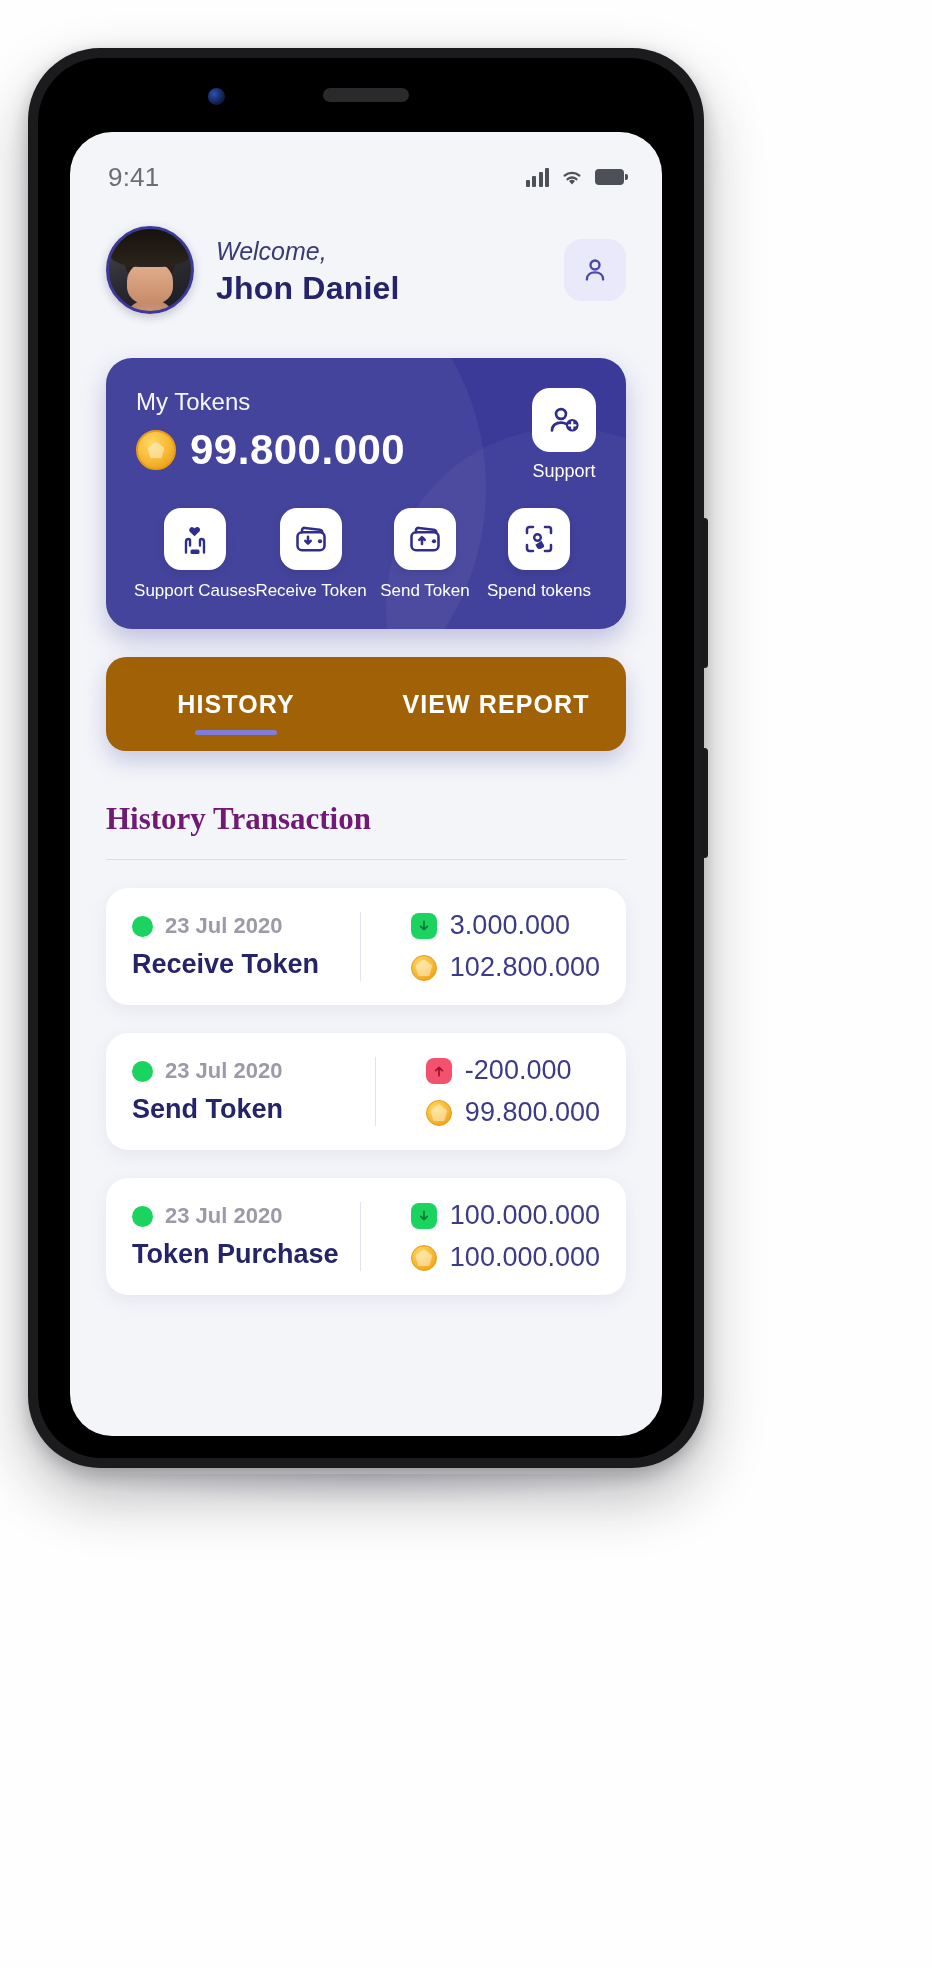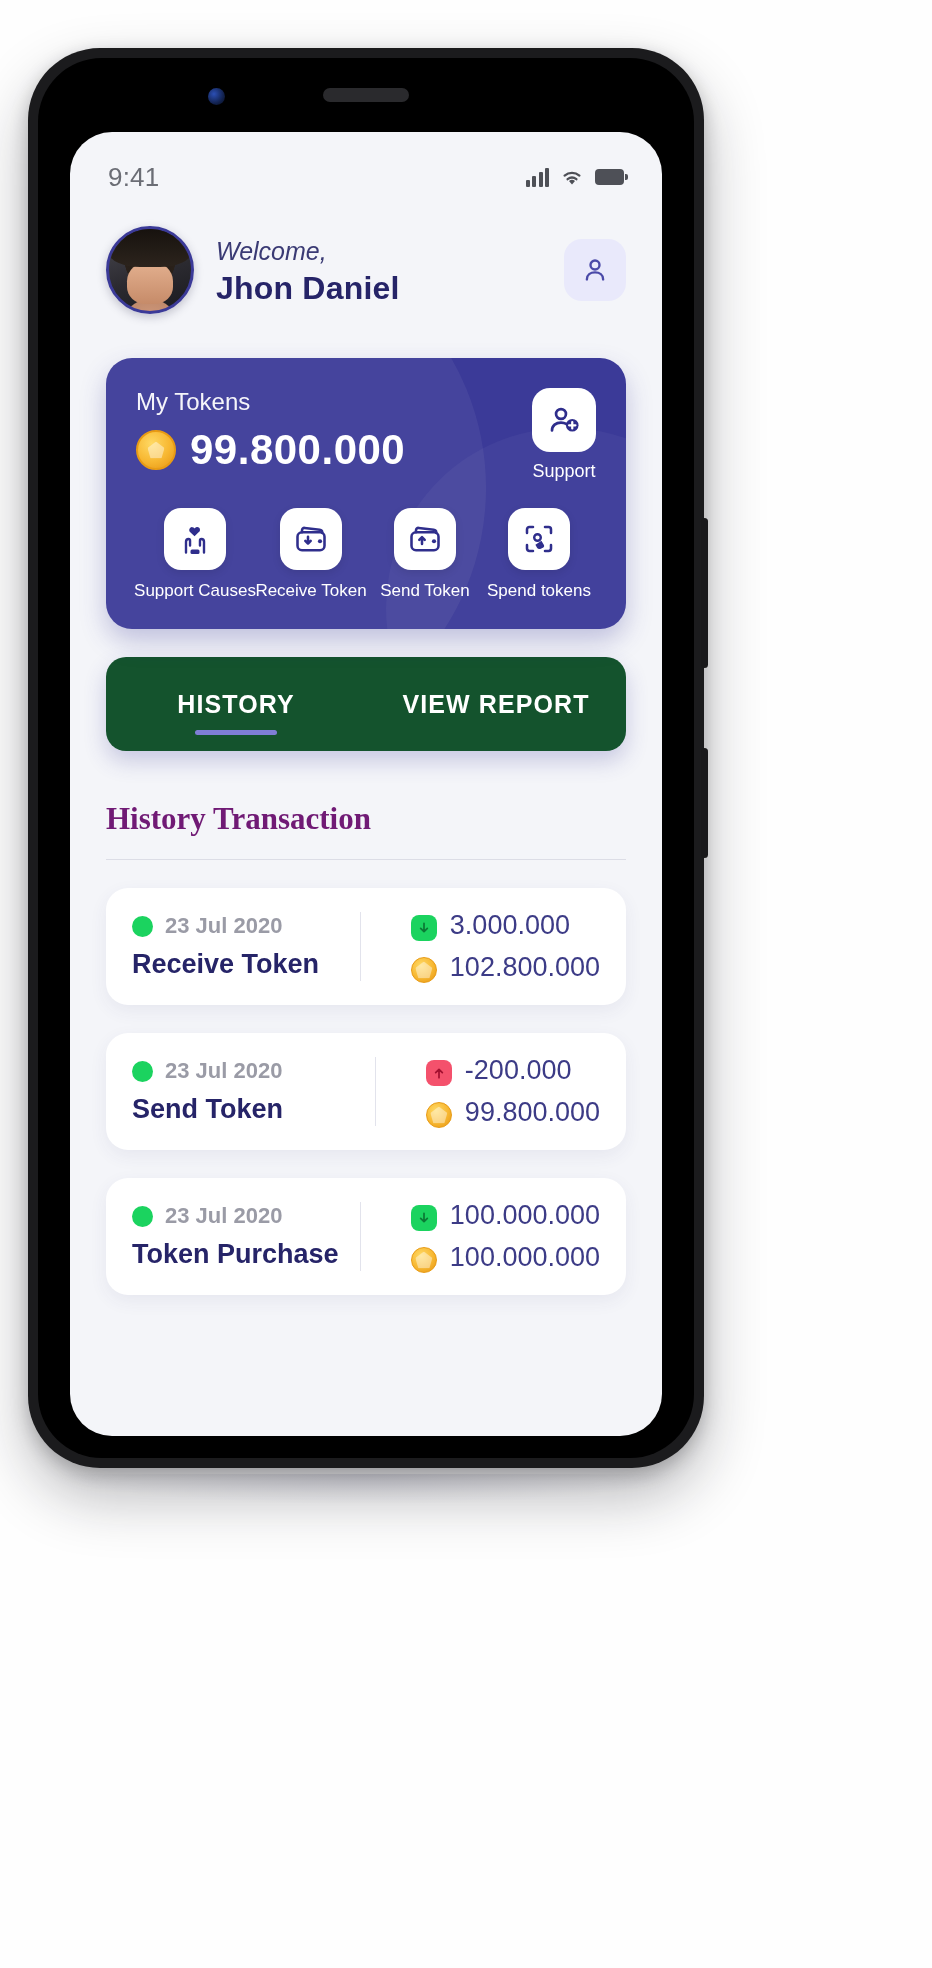--- a/index.html
+++ b/index.html
@@ -152,21 +152,21 @@
   .action { display:flex; flex-direction:column; align-items:center; gap: 11px; width: 118px; }
   .action-tile {
     width: 62px; height: 62px; border-radius: 17px; background: #ffffff;
     display:flex; align-items:center; justify-content:center;
     box-shadow: 0 3px 9px rgba(0,0,0,.10);
   }
   .action-label { font-size: 17px; color: #ffffff; text-align:center; white-space: nowrap; }
 
   
   .tabs {
-    margin: 28px 36px 0 36px; height: 94px; background: #14532d; border-radius: 20px;
+    margin: 28px 36px 0 36px; height: 94px; background: #a16207; border-radius: 20px;
     display:flex; align-items:center;
     box-shadow: 0 10px 22px rgba(59,58,152,.24);
   }
   .tab {
     flex: 1; text-align:center; position: relative;
     font-size: 25px; letter-spacing: 1.1px; color: #ffffff; font-weight: 600;
   }
   .tab.active::after{
     content:""; position:absolute; left:50%; transform:translateX(-50%);
     bottom: -16px; width: 82px; height: 5px; border-radius: 3px; background: #7f7ed6;
@@ -185,21 +185,21 @@
     display:flex; align-items:center;
     box-shadow: 0 6px 18px rgba(60,60,110,.07);
   }
   .tx-left { width: 244px; display:flex; flex-direction:column; gap: 10px; }
   .tx-datewrap { display:flex; align-items:center; gap: 12px; }
   .dot { width: 21px; height: 21px; border-radius: 50%; background: #1bd35f; flex:none; }
   .tx-date { font-size: 22px; color: #9a9ba6; font-weight: bold; }
   .tx-type { font-size: 27px; font-weight: 700; color: #262468; white-space: nowrap; }
   .tx-sep { width:1px; align-self: stretch; background:#e2e3ec; margin: 2px 22px 2px 0; }
   .tx-right { display:flex; flex-direction:column; gap: 11px; }
-  .amt-row { display:flex; align-items:flex-end; gap: 13px; margin-left: 28px; }
+  .amt-row { display:flex; align-items:center; gap: 13px; margin-left: 28px; }
   .badge { width: 26px; height: 26px; border-radius: 8px; flex:none; display:flex; align-items:center; justify-content:center; }
   .badge.green { background: #1bd35f; }
   .badge.pink  { background: #f4516c; }
   .amt { font-size: 27px; color: #3c3b86; font-weight: 500; white-space: nowrap; }
   .amt.big { font-size: 27px; }
 
   
   .ground {
     position:absolute; left: 60px; top: 1474px; width: 612px; height: 30px;
     background: radial-gradient(ellipse at 50% 0%, rgba(80,80,110,.18) 0%, rgba(255,255,255,0) 72%);

